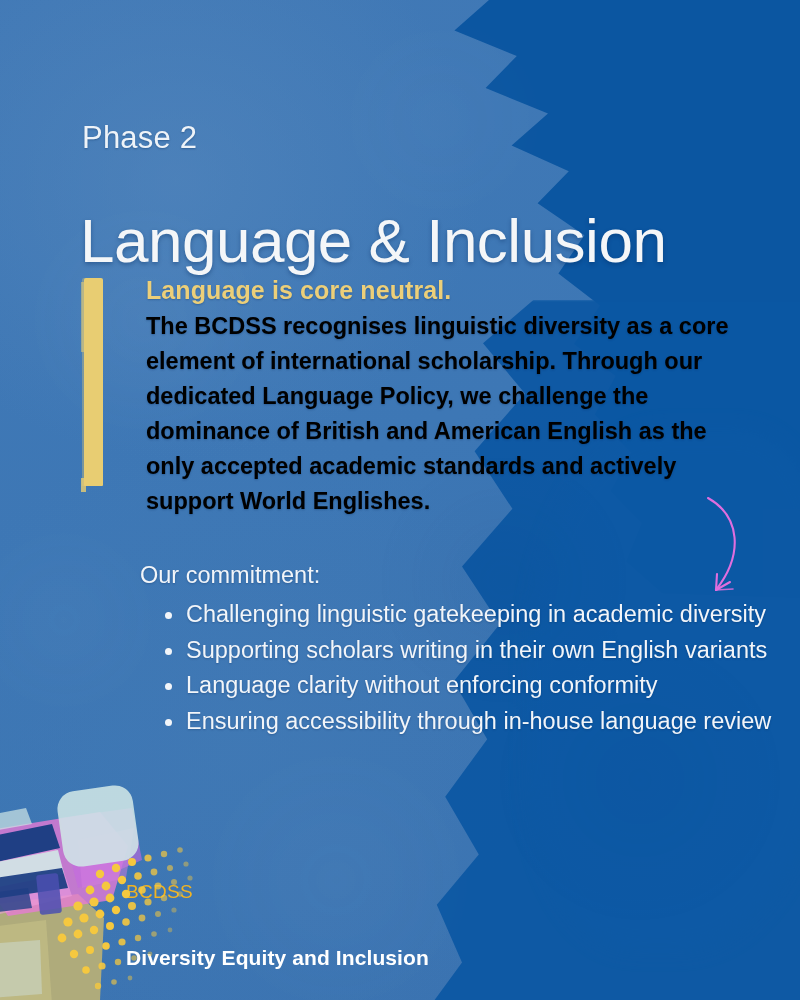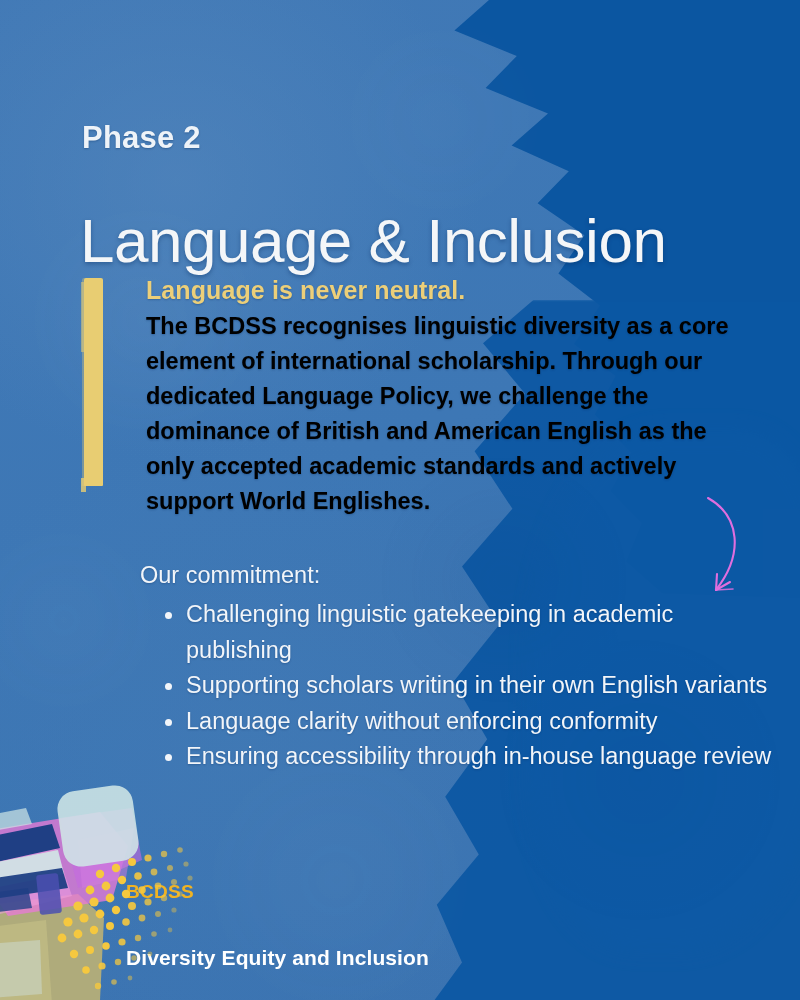--- a/index.html
+++ b/index.html
@@ -90,21 +90,21 @@
   .content {
     position: absolute;
     inset: 0;
   }
 
   .eyebrow {
     position: absolute;
     left: 82px;
     top: 120px;
     font-size: 31px;
-    font-weight: 700;
+    font-weight: 400;
     letter-spacing: 0.2px;
     color: #eef3f8;
     text-shadow: 0 1px 2px rgba(0,40,90,0.35);
   }
 
   .title {
     position: absolute;
     left: 80px;
     top: 168px;
     font-size: 62px;
@@ -219,21 +219,21 @@
   }
 
   
   .brand {
     position: absolute;
     left: 126px;
     top: 880px;
   }
   .brand-top {
     font-size: 19px;
-    font-weight: 700;
+    font-weight: 400;
     color: #f0b323;
     letter-spacing: 0.3px;
     line-height: 24px;
   }
   .brand-sub {
     font-size: 21px;
     font-weight: 700;
     color: #ffffff;
     letter-spacing: 0.1px;
     line-height: 27px;
@@ -262,28 +262,28 @@
   <div class="bg-texture"></div>
 
   <div class="content">
 
     <div class="eyebrow">Phase 2</div>
     <h1 class="title">Language &amp; Inclusion</h1>
 
     <div class="accent-bar"></div>
 
     <div class="lead-block">
-      <div class="lead-title">Language is never neutral.</div>
+      <div class="lead-title">Language is core neutral.</div>
       <div class="lead-body">The BCDSS recognises linguistic diversity as a core element of international scholarship. Through our dedicated Language Policy, we challenge the dominance of British and American English as the only accepted academic standards and actively support World Englishes.</div>
     </div>
 
     <div class="commit">
       <div class="commit-label">Our commitment:</div>
       <ul class="commit-list">
-        <li>Challenging linguistic gatekeeping in academic publishing</li>
+        <li>Challenging linguistic gatekeeping in academic diversity</li>
         <li>Supporting scholars writing in their own English variants</li>
         <li>Language clarity without enforcing conformity</li>
         <li>Ensuring accessibility through in-house language review</li>
       </ul>
     </div>
 
     <svg class="arrow" viewBox="0 0 110 120">
       <path d="M22 12 C 54 30, 58 68, 30 104" fill="none" stroke="#e06ede" stroke-width="2.1" stroke-linecap="round"></path>
       <path d="M30 104 L 44 96" fill="none" stroke="#e06ede" stroke-width="2.1" stroke-linecap="round"></path>
       <path d="M30 104 L 31 88" fill="none" stroke="#e06ede" stroke-width="2.1" stroke-linecap="round"></path>

